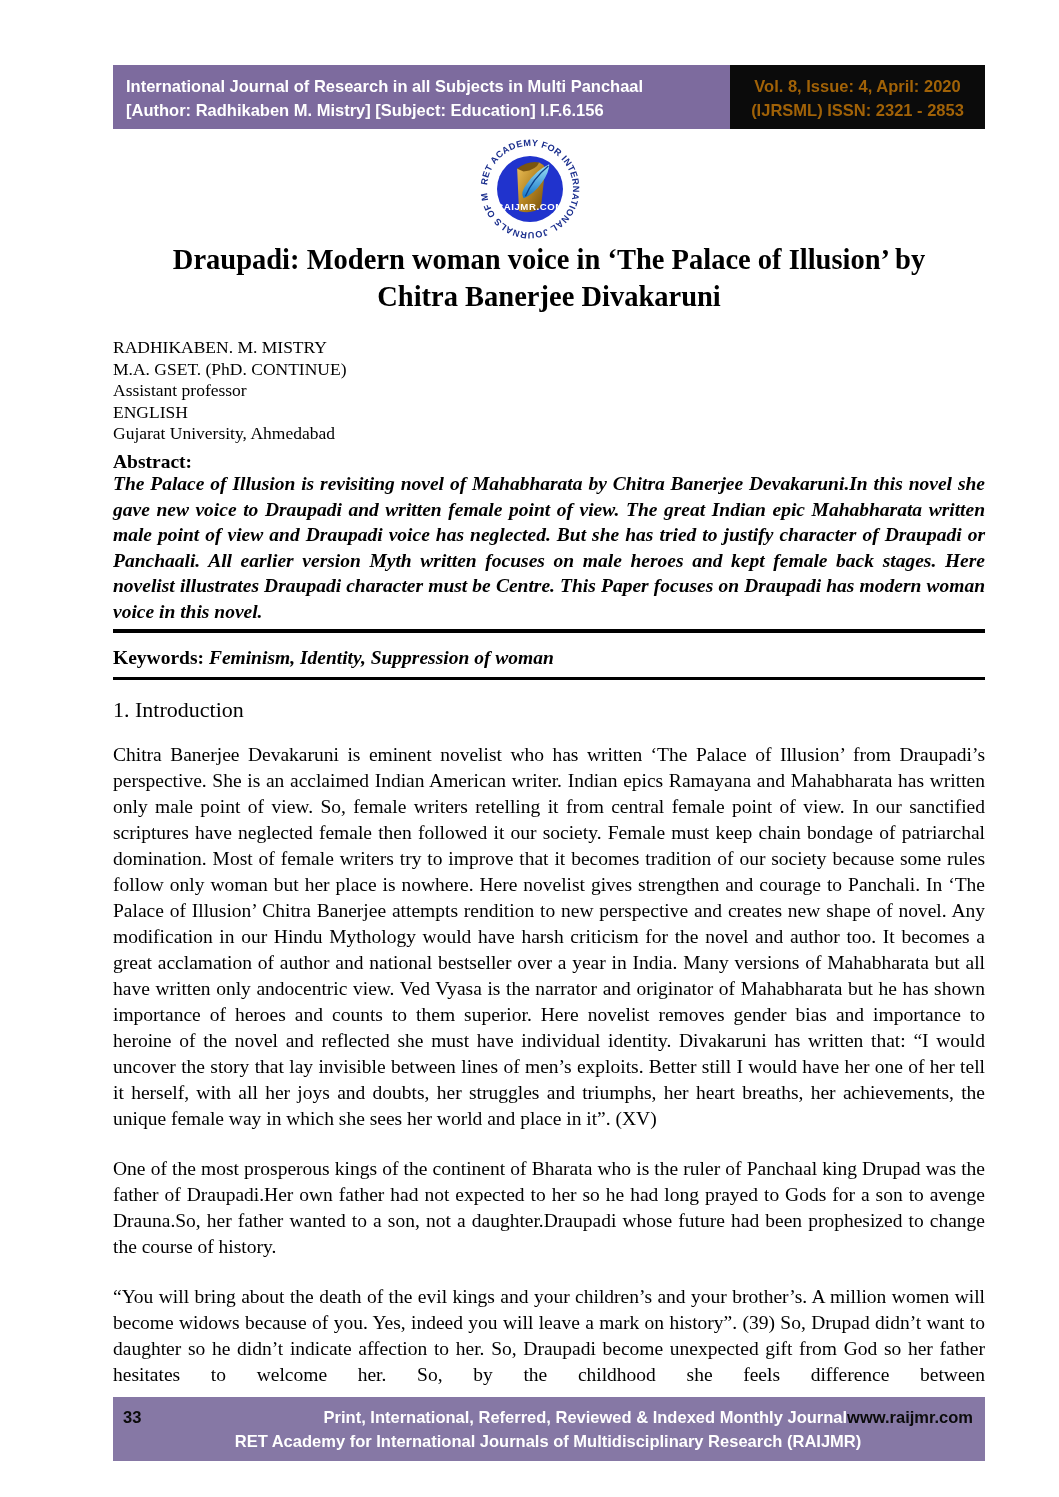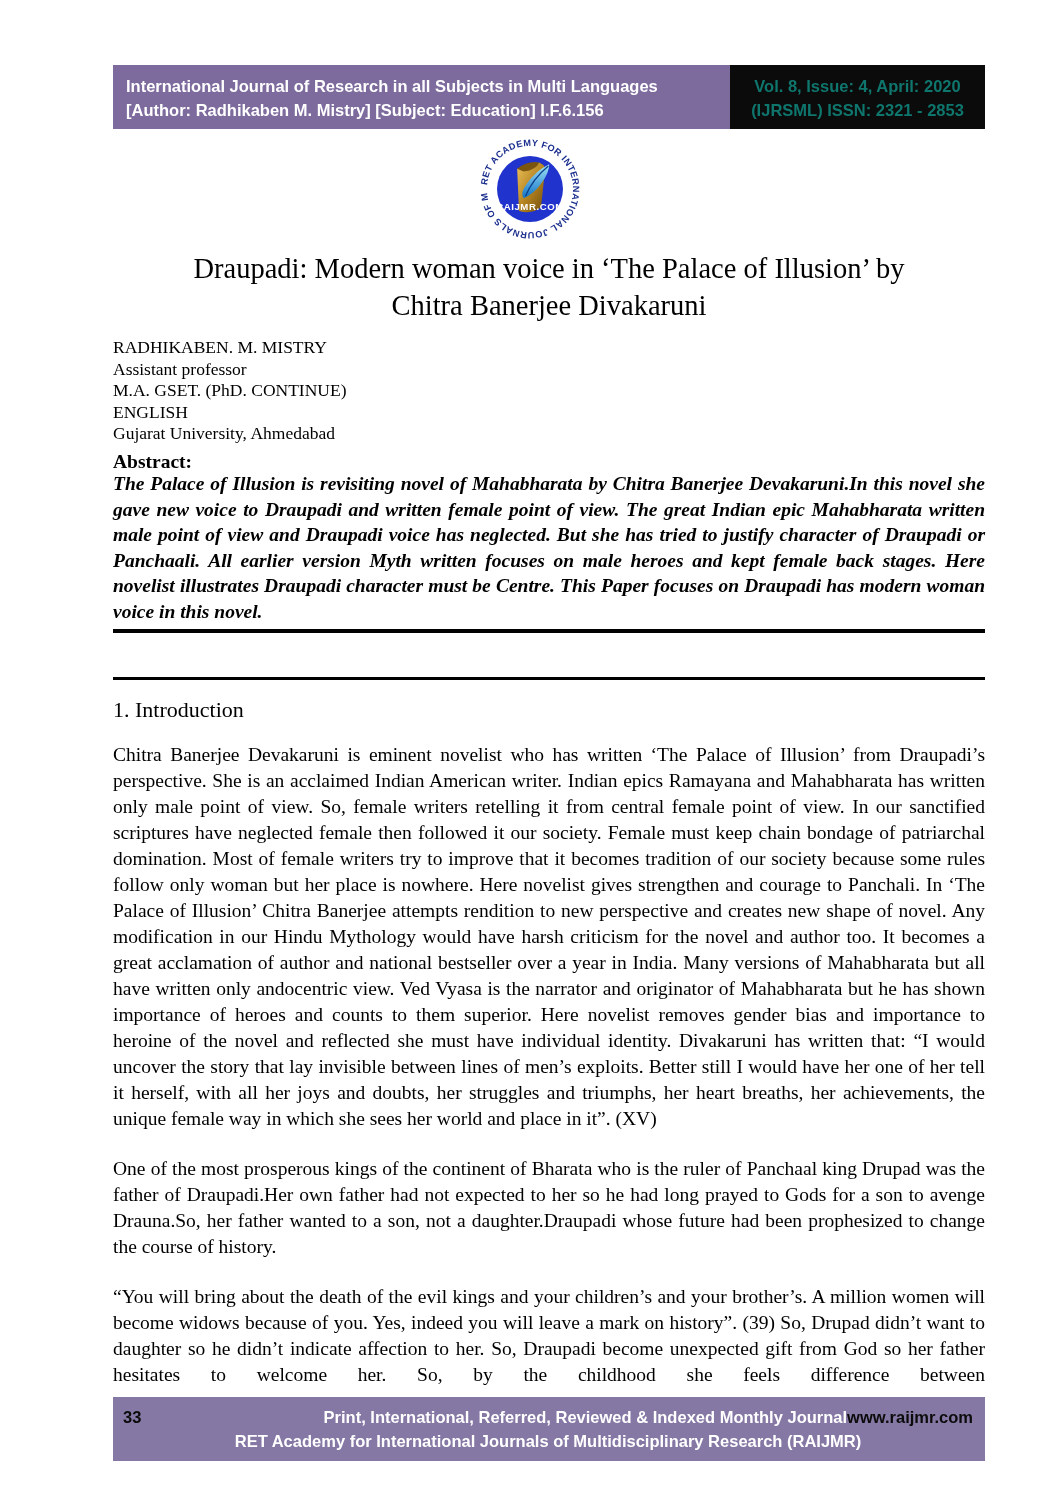--- a/index.html
+++ b/index.html
@@ -13,29 +13,29 @@
     color:#000;
     overflow:hidden;
   }
   
   .header { position:absolute; left:113px; top:65px; width:872px; height:64px; display:flex; font-family:"Liberation Sans","DejaVu Sans",sans-serif; font-weight:bold; }
   .header-left {
     width:617px; background:#7d6b9e; color:#ffffff;
     padding:9px 0 0 13px; font-size:16.5px; line-height:24px;
   }
   .header-right {
-    flex:1; background:#0b0b0b; color:#0f766e;
+    flex:1; background:#0b0b0b; color:#a16207;
     padding:9px 10px 0 10px; font-size:16.5px; line-height:24px;
     text-align:center;
   }
   
   .logo-wrap { position:absolute; top:134px; left:0; width:100%; display:flex; justify-content:center; }
   .logo-wrap svg { width:110px; height:110px; }
   
-  .title { position:absolute; top:241px; left:93px; width:912px; text-align:center; font-weight:normal; font-size:28.5px; line-height:37px;margin-top:9px; }
+  .title { position:absolute; top:241px; left:93px; width:912px; text-align:center; font-weight:bold; font-size:28.5px; line-height:37px; }
   .authors { position:absolute; top:337px; left:113px; width:872px; text-align:left; font-size:17.5px; line-height:21.5px; }
   
   .abstract-label { position:absolute; top:451px; left:113px; font-weight:bold; font-size:19.5px; }
   .abstract-text {
     position:absolute; top:471px; left:113px; width:872px;
     font-style:italic; font-weight:bold; font-size:19.5px; line-height:25.5px;
     text-align:justify;
   }
   .rule { position:absolute; left:113px; width:872px; background:#000; }
   .rule-1 { top:629px; height:4px; }
@@ -61,21 +61,21 @@
   .footer-site { color:#0b0b0b; }
   .footer-row2 { text-align:center; line-height:24px; }
 </style>
 </head>
 <body>
 
 <div class="page">
 
   <div class="header">
     <div class="header-left">
-      <div>International Journal of Research in all Subjects in Multi Languages</div>
+      <div>International Journal of Research in all Subjects in Multi Panchaal</div>
       <div>[Author: Radhikaben M. Mistry] [Subject: Education] I.F.6.156</div>
     </div>
     <div class="header-right">
       <div>Vol. 8, Issue: 4, April: 2020</div>
       <div>(IJRSML) ISSN: 2321 - 2853</div>
     </div>
   </div>
 
   <div class="logo-wrap">
     <svg viewBox="0 0 120 120">
@@ -106,30 +106,35 @@
     </svg>
   </div>
 
   <h1 class="title">
     <span style="display:block">Draupadi: Modern woman voice in ‘The Palace of Illusion’ by</span>
     <span style="display:block">Chitra Banerjee Divakaruni</span>
   </h1>
 
   <div class="authors">
     <div>RADHIKABEN. M. MISTRY</div>
+    <div>M.A. GSET. (PhD. CONTINUE)</div>
     <div>Assistant professor</div>
-    <div>M.A. GSET. (PhD. CONTINUE)</div>
     <div>ENGLISH</div>
     <div>Gujarat University, Ahmedabad</div>
   </div>
 
   <div class="abstract-label">Abstract:</div>
   <div class="abstract-text">The Palace of Illusion is revisiting novel of Mahabharata by Chitra Banerjee Devakaruni.In this novel she gave new voice to Draupadi and written female point of view. The great Indian epic Mahabharata written male point of view and Draupadi voice has neglected. But she has tried to justify character of Draupadi or Panchaali. All earlier version Myth written focuses on male heroes and kept female back stages. Here novelist illustrates Draupadi character must be Centre. This Paper focuses on Draupadi has modern woman voice in this novel.</div>
 
   <div class="rule rule-1"></div>
+  <div class="keywords">
+    <span class="kw-label">Keywords:</span>
+    <span> </span>
+    <span class="kw-value">Feminism, Identity, Suppression of woman</span>
+  </div>
   <div class="rule rule-2"></div>
 
   <div class="body-flow">
     <div class="section-heading">1. Introduction</div>
     <p>Chitra Banerjee Devakaruni is eminent novelist who has written ‘The Palace of Illusion’ from Draupadi’s perspective. She is an acclaimed Indian American writer. Indian epics Ramayana and Mahabharata has written only male point of view. So, female writers retelling it from central female point of view. In our sanctified scriptures have neglected female then followed it our society. Female must keep chain bondage of patriarchal domination. Most of female writers try to improve that it becomes tradition of our society because some rules follow only woman but her place is nowhere. Here novelist gives strengthen and courage to Panchali. In ‘The Palace of Illusion’ Chitra Banerjee attempts rendition to new perspective and creates new shape of novel. Any modification in our Hindu Mythology would have harsh criticism for the novel and author too. It becomes a great acclamation of author and national bestseller over a year in India. Many versions of Mahabharata but all have written only andocentric view. Ved Vyasa is the narrator and originator of Mahabharata but he has shown importance of heroes and counts to them superior. Here novelist removes gender bias and importance to heroine of the novel and reflected she must have individual identity. Divakaruni has written that: “I would uncover the story that lay invisible between lines of men’s exploits. Better still I would have her one of her tell it herself, with all her joys and doubts, her struggles and triumphs, her heart breaths, her achievements, the unique female way in which she sees her world and place in it”. (XV)</p>
     <p>One of the most prosperous kings of the continent of Bharata who is the ruler of Panchaal king Drupad was the father of Draupadi.Her own father had not expected to her so he had long prayed to Gods for a son to avenge Drauna.So, her father wanted to a son, not a daughter.Draupadi whose future had been prophesized to change the course of history.</p>
     <p class="justify-last">“You will bring about the death of the evil kings and your children’s and your brother’s. A million women will become widows because of you. Yes, indeed you will leave a mark on history”. (39)  So, Drupad didn’t want to daughter so he didn’t indicate affection to her. So, Draupadi become unexpected gift from God so her father hesitates to welcome her. So, by the childhood she feels difference between</p>
   </div>
 
   <div class="footer">

